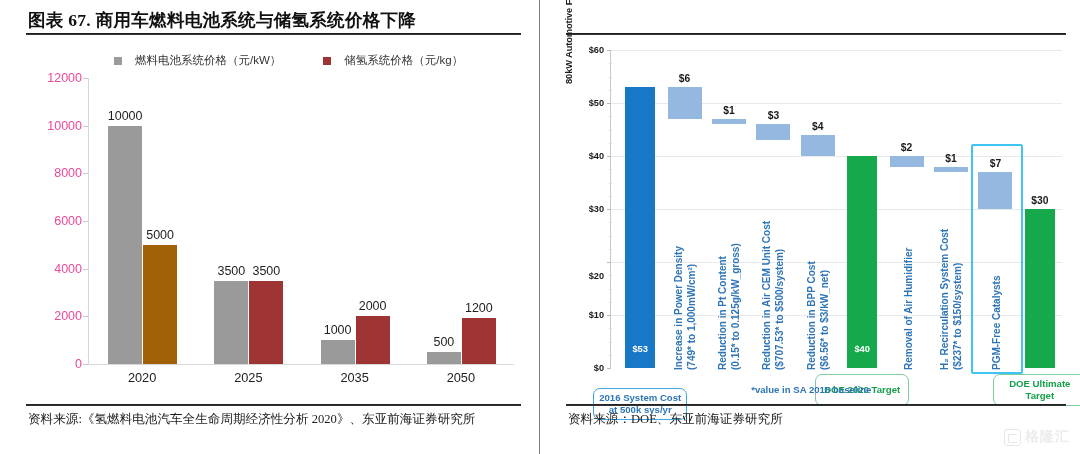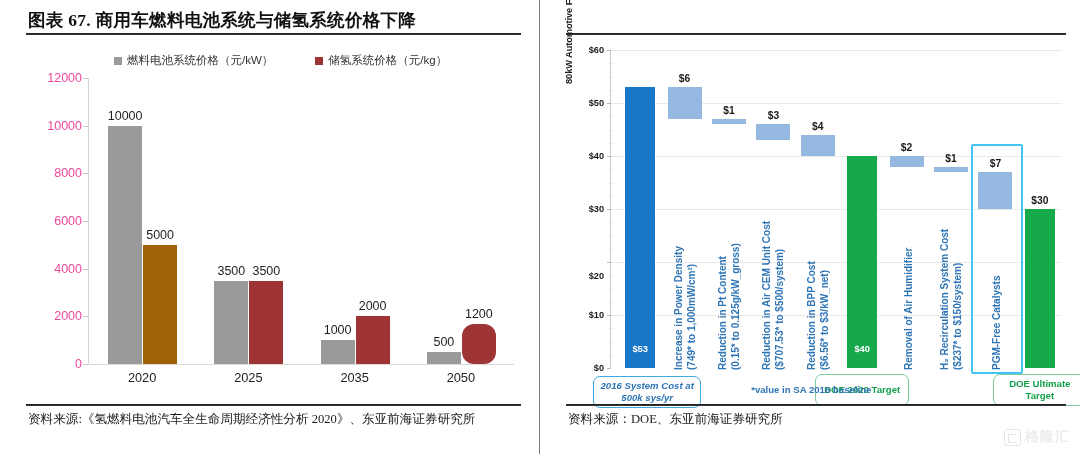--- a/index.html
+++ b/index.html
@@ -52,21 +52,21 @@
 
   
   .c67{position:absolute;left:26px;top:45px;width:500px;height:350px;}
 
   .legend67{
     position:absolute;left:88px;top:8px;width:400px;
     display:flex;gap:42px;align-items:center;
     font-family:"Liberation Sans", sans-serif;font-size:11.5px;color:#333;
     white-space:nowrap;
   }
-  .legend67 .item{display:flex;align-items:center;gap:5px;}
+  .legend67 .item{display:flex;align-items:center;gap:13px;}
   .legend67 .swatch{width:8px;height:8px;display:inline-block;}
   .axis67-line{
     position:absolute;left:62px;top:33px;width:1px;height:286px;
     background:#d6d6d6;
   }
   .base67{
     position:absolute;left:62px;top:319px;width:426px;height:1px;
     background:#d9d9d9;
   }
   .ytick67{
@@ -262,21 +262,21 @@
               <span class="vlabel">1000</span>
             </div>
             <div class="bar67" style="height: 47.6667px; background: rgb(158, 52, 51);">
               <span class="vlabel">2000</span>
             </div>
           </div>
           <div class="grp67" style="left: 400.875px; bottom: auto; height: 286px; top: 33px;">
             <div class="bar67" style="height: 11.9167px; background: rgb(154, 154, 154);">
               <span class="vlabel">500</span>
             </div>
-            <div class="bar67" style="height: 40px; background: rgb(158, 52, 51); border-radius: 12px;">
+            <div class="bar67" style="height: 46px; background: rgb(158, 52, 51);">
               <span class="vlabel">1200</span>
             </div>
           </div>
         </div>
       <div id="xaxis67">
           <div class="xlab67" style="left: 116.125px;">2020</div>
           <div class="xlab67" style="left: 222.375px;">2025</div>
           <div class="xlab67" style="left: 328.625px;">2035</div>
           <div class="xlab67" style="left: 434.875px;">2050</div>
         </div>
@@ -372,21 +372,21 @@
           <div class="wbar" style="left: 412.4px; top: 131.9px; width: 34px; height: 37.1px; background: rgb(148, 184, 223);">
             <span class="amt above">$7</span>
           </div>
           <div class="highlight-box" style="left: 405.4px; top: 103.9px; width: 48px; height: 226.1px;"></div>
           <div class="wdesc" style="left: 425.4px; top: 330px; width: 157px;"><span>PGM-Free Catalysts</span></div>
           <div class="wbar" style="left: 458.8px; top: 169px; width: 30px; height: 159px; background: rgb(22, 169, 76);">
             <span class="amt above">$30</span>
           </div>
         </div>
       <div id="boxes68">
-          <div class="boxlabel box-blue" style="left: 27.2px; top: 336px; width: 108px; height: 32px; font-style: italic;">2016 System Cost at 500k sys/yr</div>
+          <div class="boxlabel box-blue" style="left: 27.2px; top: 348px; width: 94px; height: 32px;">2016 System Cost at 500k sys/yr</div>
           <div class="boxlabel box-green" style="left: 249.2px; top: 334px; width: 94px; height: 32px;">DOE 2020 Target</div>
           <div class="boxlabel box-green" style="left: 426.8px; top: 334px; width: 94px; height: 32px;">DOE Ultimate Target</div>
         </div>
 
       <div class="note68" id="note68" style="left: 185.2px; top: 344px;">*value in SA 2016 baseline</div>
     </div>
 
     <div class="foot-rule"></div>
     <div class="foot">资料来源：DOE、东亚前海证券研究所</div>
   </div>

